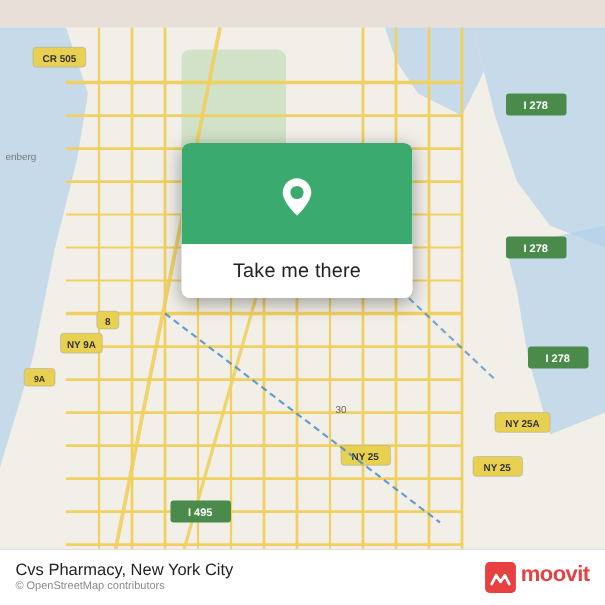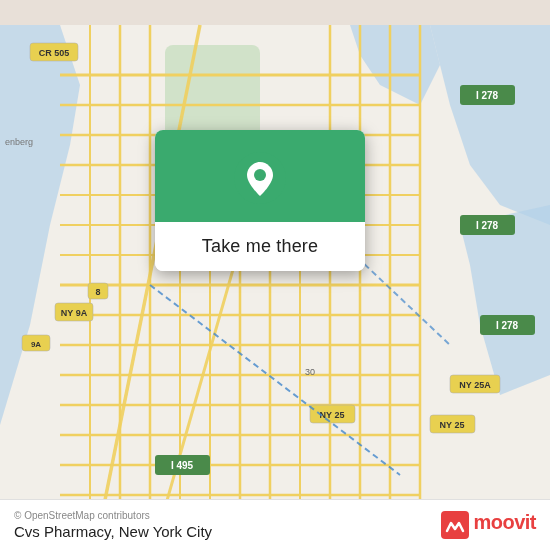--- a/index.html
+++ b/index.html
@@ -24,21 +24,21 @@
     #map-svg {
       position: absolute;
       top: 0; left: 0;
       width: 100%; height: 100%;
     }
 
     
     #location-card {
       position: absolute;
       top: 130px;
-      left: 155px;
+      left: 165px;
       width: 210px;
       background: white;
       border-radius: 8px;
       box-shadow: 0 4px 16px rgba(0,0,0,0.35);
       display: flex;
       flex-direction: column;
       align-items: center;
       overflow: hidden;
     }
 
@@ -221,22 +221,22 @@
         <circle cx="26" cy="26" r="26" fill="#3aaa6e"></circle>
         <path d="M26 10 C19 10 13 16 13 23 C13 32 26 44 26 44 C26 44 39 32 39 23 C39 16 33 10 26 10 Z" fill="white" stroke="none"></path>
         <circle cx="26" cy="23" r="6" fill="#3aaa6e"></circle>
       </svg>
     </div>
     <button id="take-me-button">Take me there</button>
   </div>
 
   <div id="bottom-bar">
     <div id="bottom-left">
+      <span id="place-name">Cvs Pharmacy, New York City</span>
       <span id="osm-credit">© OpenStreetMap contributors</span>
-      <span id="place-name">Cvs Pharmacy, New York City</span>
     </div>
     <div id="moovit-logo">
 
       <svg id="moovit-m" viewBox="0 0 28 28" xmlns="http://www.w3.org/2000/svg">
         <rect width="28" height="28" rx="4" fill="#e84040"></rect>
         <path d="M6 20 L10 12 L14 18 L18 12 L22 20" stroke="white" stroke-width="2.5" fill="none" stroke-linejoin="round" stroke-linecap="round"></path>
       </svg>
       <span id="moovit-text">moovit</span>
     </div>
   </div>

